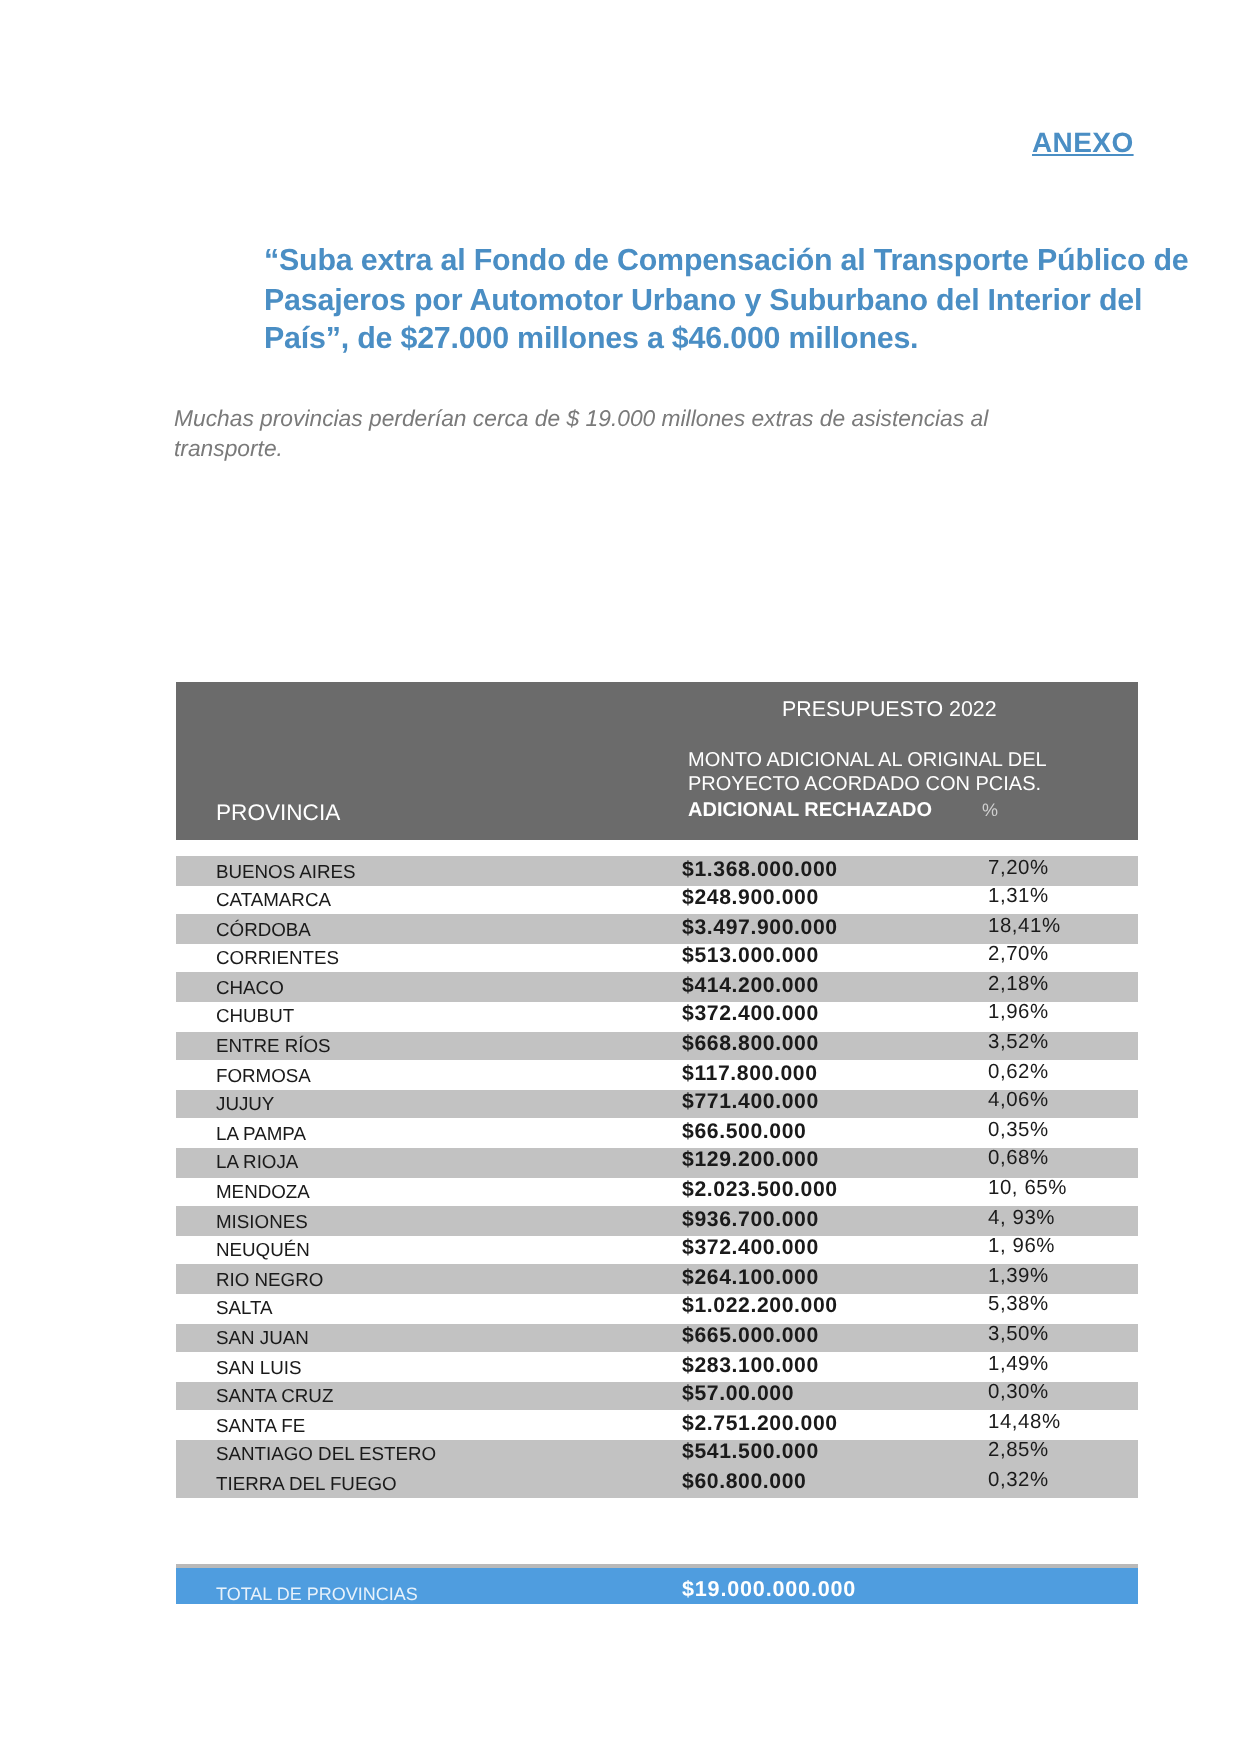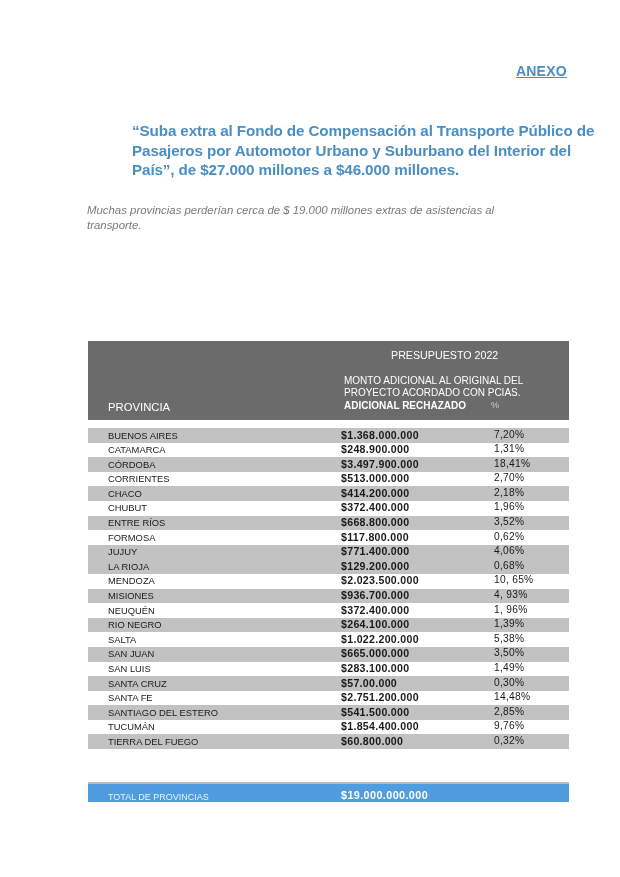--- a/index.html
+++ b/index.html
@@ -84,20 +84,25 @@
       <div class="row">
         <span class="c-prov">FORMOSA</span>
         <span class="c-monto">$117.800.000</span>
         <span class="c-pct">0,62%</span>
       </div>
       <div class="row striped">
         <span class="c-prov">JUJUY</span>
         <span class="c-monto">$771.400.000</span>
         <span class="c-pct">4,06%</span>
       </div>
+      <div class="row">
+        <span class="c-prov">LA PAMPA</span>
+        <span class="c-monto">$66.500.000</span>
+        <span class="c-pct">0,35%</span>
+      </div>
       <div class="row striped">
         <span class="c-prov">LA RIOJA</span>
         <span class="c-monto">$129.200.000</span>
         <span class="c-pct">0,68%</span>
       </div>
       <div class="row">
         <span class="c-prov">MENDOZA</span>
         <span class="c-monto">$2.023.500.000</span>
         <span class="c-pct">10, 65%</span>
       </div>
@@ -139,25 +144,20 @@
       <div class="row">
         <span class="c-prov">SANTA FE</span>
         <span class="c-monto">$2.751.200.000</span>
         <span class="c-pct">14,48%</span>
       </div>
       <div class="row striped">
         <span class="c-prov">SANTIAGO DEL ESTERO</span>
         <span class="c-monto">$541.500.000</span>
         <span class="c-pct">2,85%</span>
       </div>
-      <div class="row">
-        <span class="c-prov">TUCUMÁN</span>
-        <span class="c-monto">$1.854.400.000</span>
-        <span class="c-pct">9,76%</span>
-      </div>
       <div class="row striped">
         <span class="c-prov">TIERRA DEL FUEGO</span>
         <span class="c-monto">$60.800.000</span>
         <span class="c-pct">0,32%</span>
       </div>
     </div>
   <div class="total-line"></div>
   <div class="total">
     <span class="t-label">TOTAL DE PROVINCIAS</span>
     <span class="t-val">$19.000.000.000</span>

